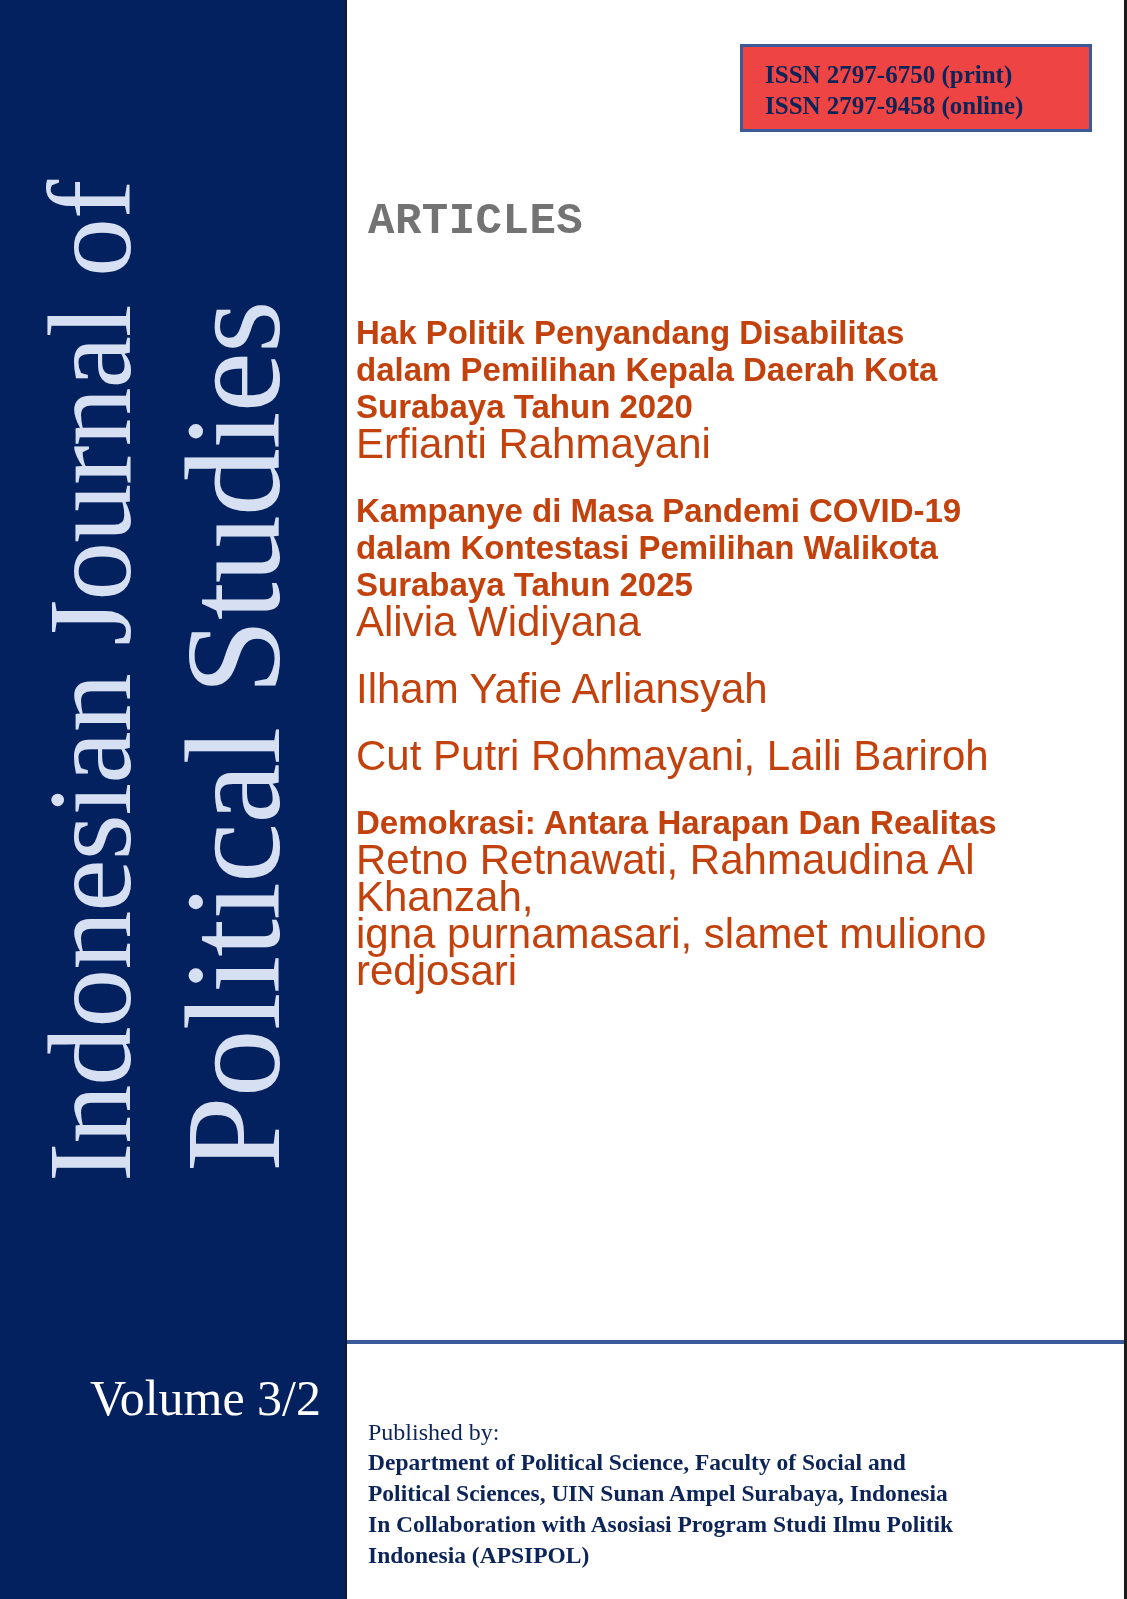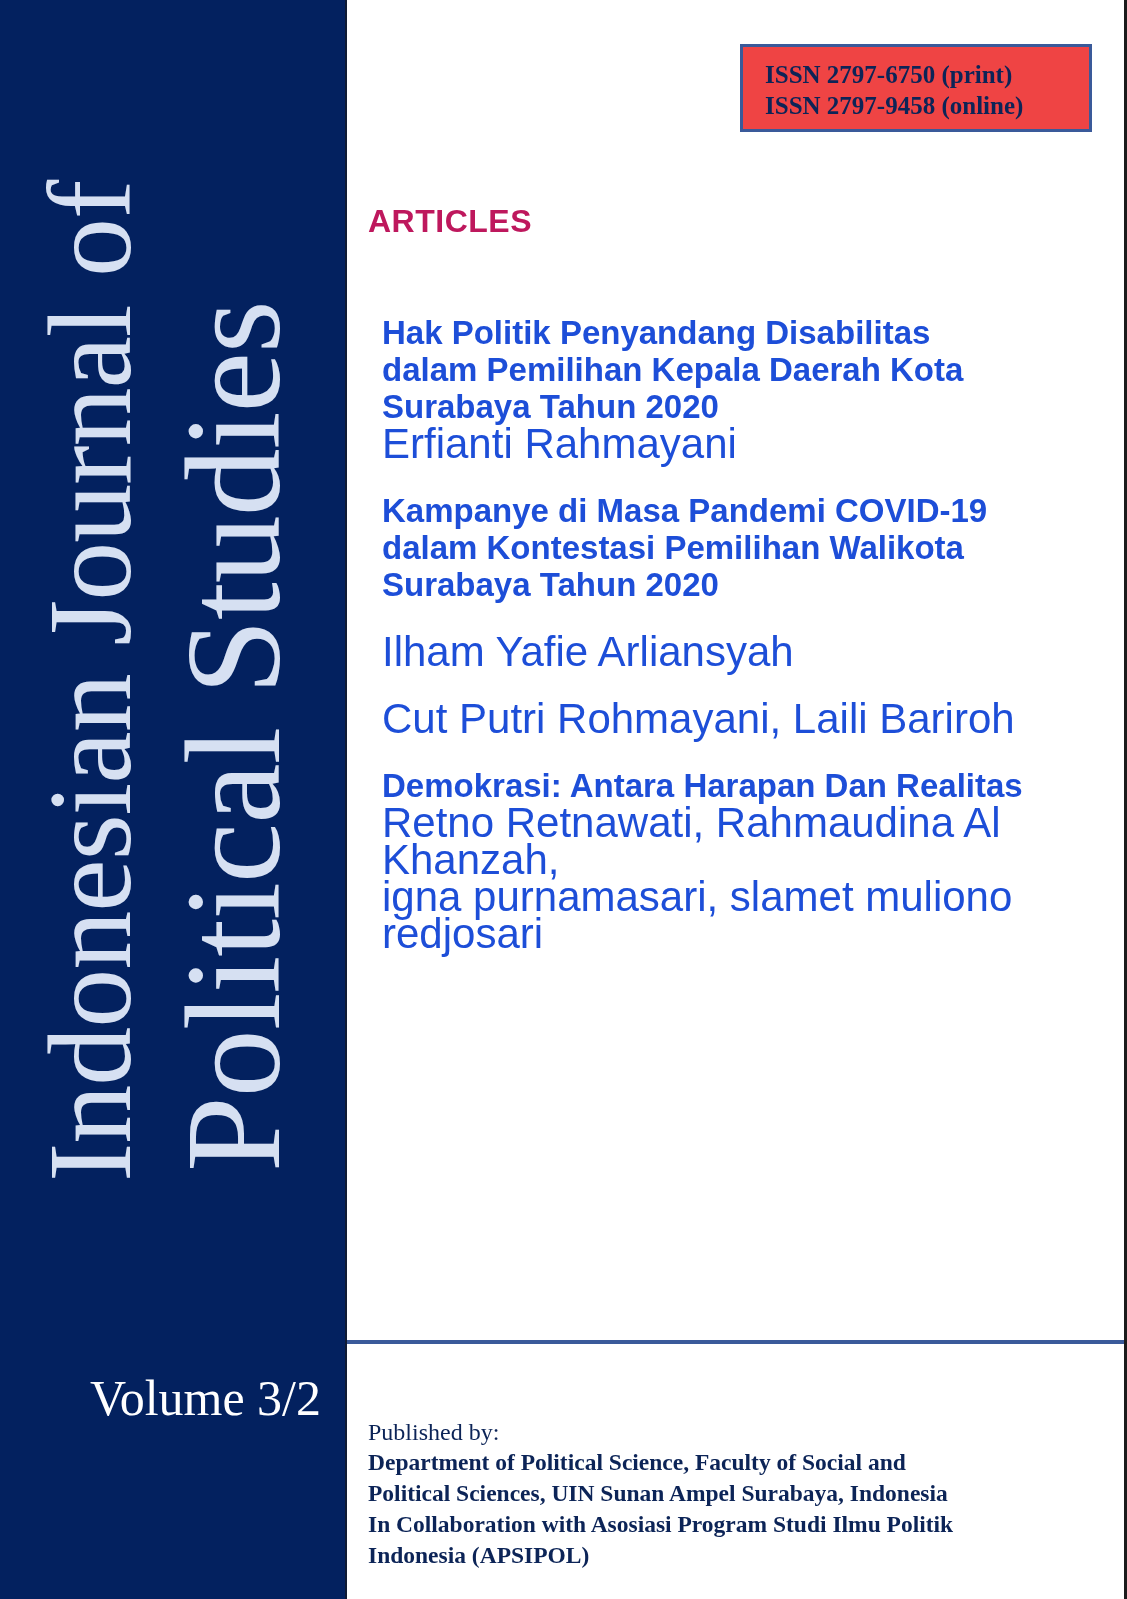--- a/index.html
+++ b/index.html
@@ -49,27 +49,27 @@
     .issn-box {
       position: absolute; left: 740px; top: 44px; width: 352px; height: 88px;
       box-sizing: border-box; border: 3px solid #3a5a9a;
       background: #ef4444;
       font-family: "Liberation Serif", "DejaVu Serif", serif;
       font-weight: bold; color: #0c2457; font-size: 25px; line-height: 31px;
       padding: 12px 4px 0 22px;
     }
     .articles-heading {
       position: absolute; left: 368px; top: 196px;
-      font-family: Liberation Sans, sans-serif;
-      font-weight: bold; color: #be185d; font-size: 32px; line-height: 50px;
+      font-family: Liberation Mono, monospace;
+      font-weight: bold; color: #737373; font-size: 44px; line-height: 50px;
       letter-spacing: 0.5px;
     }
     .articles-list {
-      position: absolute; left: 382px; top: 314px; width: 740px;
-      color: #1d4ed8;
+      position: absolute; left: 356px; top: 314px; width: 740px;
+      color: #c2410c;
     }
     .article { margin-bottom: 30px; }
     .article-title {
       font-weight: bold; font-size: 33px; line-height: 37px;
       white-space: pre-line;
     }
     .article-authors {
       font-size: 42px; line-height: 37px; white-space: pre-line;
     }
     .bottom-rule {
@@ -110,21 +110,22 @@
 <div class="articles-list">
   <div class="article">
     <div class="article-title">Hak Politik Penyandang Disabilitas
 dalam Pemilihan Kepala Daerah Kota
 Surabaya Tahun 2020</div>
     <div class="article-authors">Erfianti Rahmayani</div>
   </div>
   <div class="article">
     <div class="article-title">Kampanye di Masa Pandemi COVID-19
 dalam Kontestasi Pemilihan Walikota
-Surabaya Tahun 2020</div>
+Surabaya Tahun 2025</div>
+    <div class="article-authors">Alivia Widiyana</div>
   </div>
   <div class="article">
     <div class="article-authors">Ilham Yafie Arliansyah</div>
   </div>
   <div class="article">
     <div class="article-authors">Cut Putri Rohmayani, Laili Bariroh</div>
   </div>
   <div class="article">
     <div class="article-title">Demokrasi: Antara Harapan Dan Realitas</div>
     <div class="article-authors">Retno Retnawati, Rahmaudina Al Khanzah,

